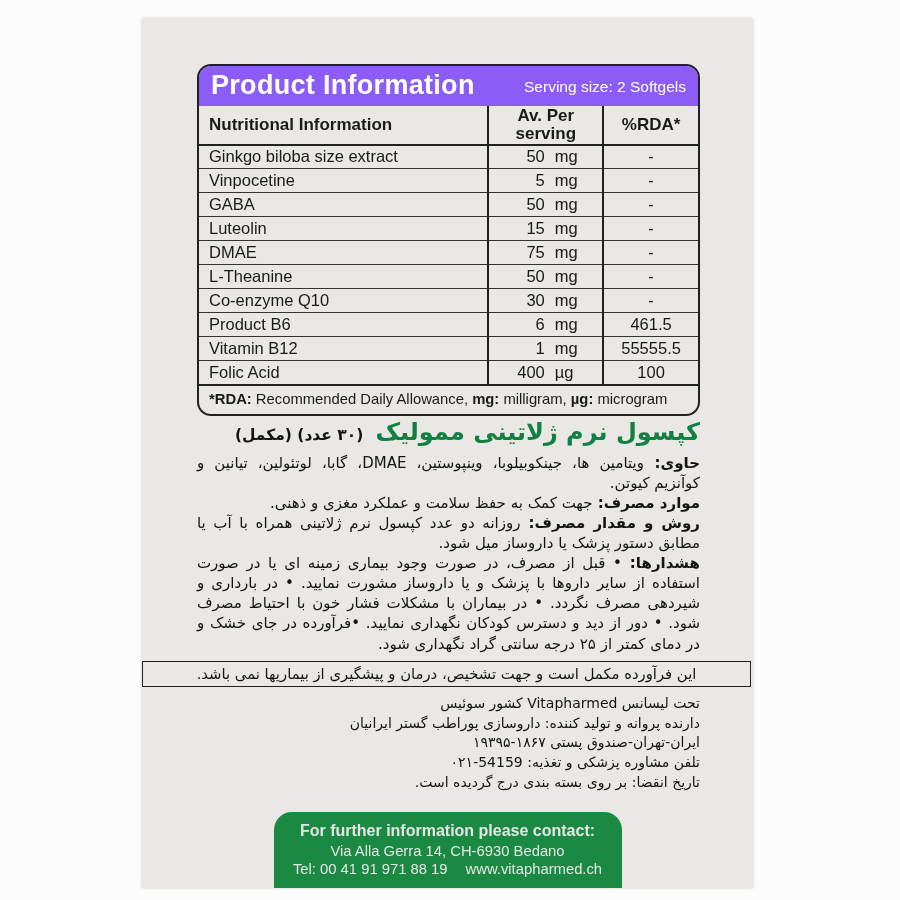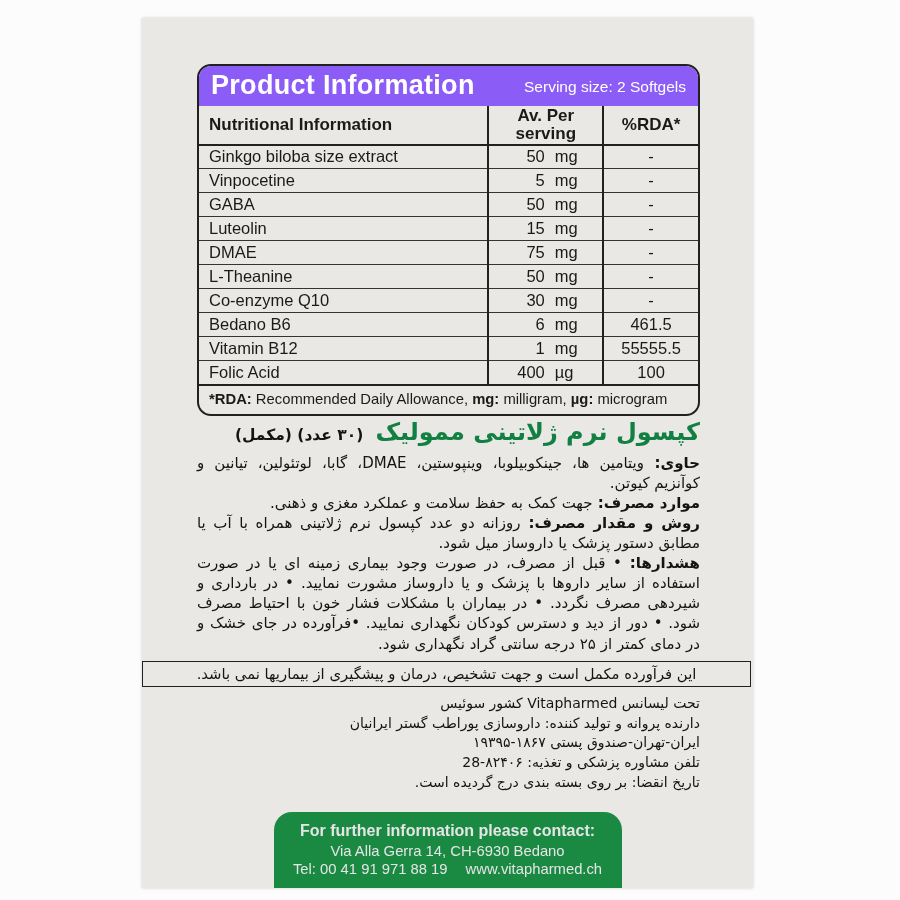--- a/index.html
+++ b/index.html
@@ -148,21 +148,21 @@
             <td class="c-name">L-Theanine</td>
             <td class="c-amt vline"><span class="val">50</span><span class="unit">mg</span></td>
             <td class="c-rda vline">-</td>
           </tr>
           <tr>
             <td class="c-name">Co-enzyme Q10</td>
             <td class="c-amt vline"><span class="val">30</span><span class="unit">mg</span></td>
             <td class="c-rda vline">-</td>
           </tr>
           <tr>
-            <td class="c-name">Bedano B6</td>
+            <td class="c-name">Product B6</td>
             <td class="c-amt vline"><span class="val">6</span><span class="unit">mg</span></td>
             <td class="c-rda vline">461.5</td>
           </tr>
           <tr>
             <td class="c-name">Vitamin B12</td>
             <td class="c-amt vline"><span class="val">1</span><span class="unit">mg</span></td>
             <td class="c-rda vline">55555.5</td>
           </tr>
           <tr>
             <td class="c-name">Folic Acid</td>
@@ -189,21 +189,21 @@
       <div class="fa-para"><span class="b">روش و مقدار مصرف: </span>روزانه دو عدد کپسول نرم ژلاتینی همراه با آب یا مطابق دستور پزشک یا داروساز میل شود.</div>
       <div class="fa-para"><span class="b">هشدارها: </span>• قبل از مصرف، در صورت وجود بیماری زمینه ای یا در صورت استفاده از سایر داروها با پزشک و یا داروساز مشورت نمایید. • در بارداری و شیردهی مصرف نگردد. • در بیماران با مشکلات فشار خون با احتیاط مصرف شود. • دور از دید و دسترس کودکان نگهداری نمایید. •فرآورده در جای خشک و در دمای کمتر از ۲۵ درجه سانتی گراد نگهداری شود.</div>
     </div>
 
   <div class="fa fa-box">این فرآورده مکمل است و جهت تشخیص، درمان و پیشگیری از بیماریها نمی باشد.</div>
 
   <div class="fa fa-lines" id="fa-lines">
       <div class="fa-line">تحت لیسانس Vitapharmed کشور سوئیس</div>
       <div class="fa-line">دارنده پروانه و تولید کننده: داروسازی پوراطب گستر ایرانیان</div>
       <div class="fa-line">ایران-تهران-صندوق پستی ۱۸۶۷-۱۹۳۹۵</div>
-      <div class="fa-line">تلفن مشاوره پزشکی و تغذیه: ۸۲۴۰۶-28</div>
+      <div class="fa-line">تلفن مشاوره پزشکی و تغذیه: 54159-۰۲۱</div>
       <div class="fa-line">تاریخ انقضا: بر روی بسته بندی درج گردیده است.</div>
     </div>
 
   <div class="footer">
     <div class="f1">For further information please contact:</div>
     <div class="f2">Via Alla Gerra 14,  CH-6930 Bedano</div>
     <div class="f3">
       <span>Tel: 00 41 91 971 88 19</span><span class="gap"></span><span>www.vitapharmed.ch</span>
     </div>
   </div>

